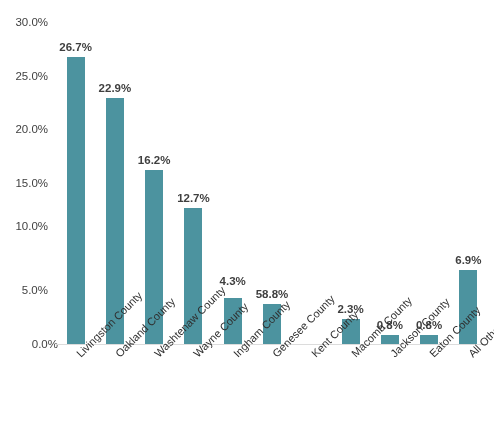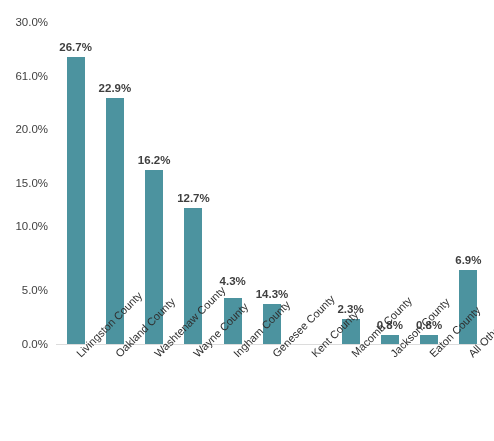--- a/index.html
+++ b/index.html
@@ -78,26 +78,26 @@
     white-space:nowrap;
     line-height:12px;
   }
 </style>
 </head>
 <body>
 
 <div id="chart-root">
 
   <div id="yticks">
-      <div class="ytick" style="top: 338px;">0.0%</div>
+      <div class="ytick" style="top: 338px; margin-left: 10px;">0.0%</div>
       <div class="ytick" style="top: 284.333px;">5.0%</div>
       <div class="ytick" style="top: 220px;">10.0%</div>
       <div class="ytick" style="top: 177px;">15.0%</div>
       <div class="ytick" style="top: 123.333px;">20.0%</div>
-      <div class="ytick" style="top: 69.6667px;">61.0%</div>
+      <div class="ytick" style="top: 69.6667px;">25.0%</div>
       <div class="ytick" style="top: 16px;">30.0%</div>
     </div>
 
   <div class="axis-baseline"></div>
 
   <div class="bars" id="bars">
       <div class="bar-slot" style="left: 0px; width: 39.2727px;">
         <div class="bar" title="Livingston County 26.7%" style="height: 286.58px; background: rgb(76, 147, 159);"></div>
         <div class="bar-label" style="bottom: 290.58px;">26.7%</div>
       </div>
@@ -112,21 +112,21 @@
       <div class="bar-slot" style="left: 117.818px; width: 39.2727px;">
         <div class="bar" title="Wayne County 12.7%" style="height: 136.313px; background: rgb(76, 147, 159);"></div>
         <div class="bar-label" style="bottom: 140.313px;">12.7%</div>
       </div>
       <div class="bar-slot" style="left: 157.091px; width: 39.2727px;">
         <div class="bar" title="Ingham County 4.3%" style="height: 46.1533px; background: rgb(76, 147, 159);"></div>
         <div class="bar-label" style="bottom: 57px;">4.3%</div>
       </div>
       <div class="bar-slot" style="left: 196.364px; width: 39.2727px;">
         <div class="bar" title="Genesee County 3.7%" style="height: 39.7133px; background: rgb(76, 147, 159);"></div>
-        <div class="bar-label" style="bottom: 43.7133px;">14.3%</div>
+        <div class="bar-label" style="bottom: 43.7133px;">58.8%</div>
       </div>
       <div class="bar-slot" style="left: 274.909px; width: 39.2727px;">
         <div class="bar" title="Macomb County 2.3%" style="height: 24.6867px; background: rgb(76, 147, 159);"></div>
         <div class="bar-label" style="bottom: 28.6867px;">2.3%</div>
       </div>
       <div class="bar-slot" style="left: 314.182px; width: 39.2727px;">
         <div class="bar" title="Jackson County 0.8%" style="height: 8.58667px; background: rgb(76, 147, 159);"></div>
         <div class="bar-label" style="bottom: 12.5867px;">0.8%</div>
       </div>
       <div class="bar-slot" style="left: 353.455px; width: 39.2727px;">

